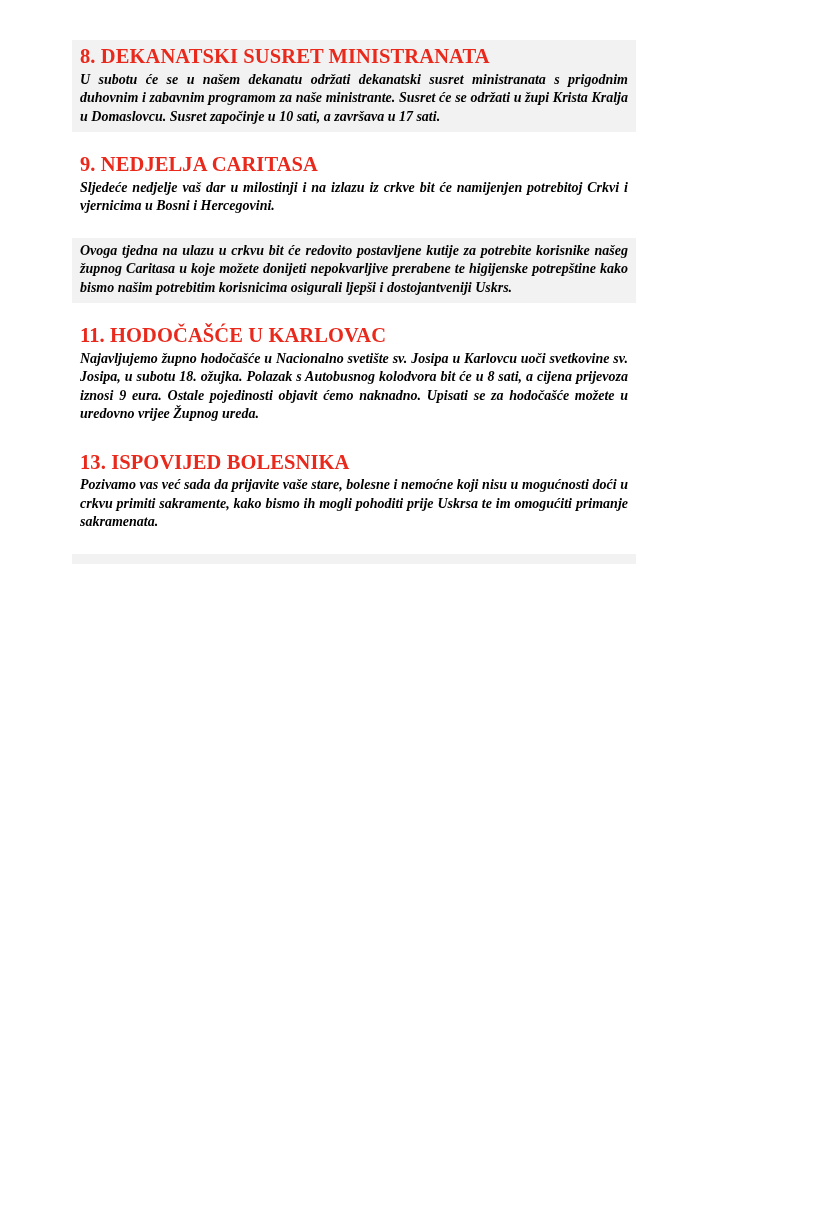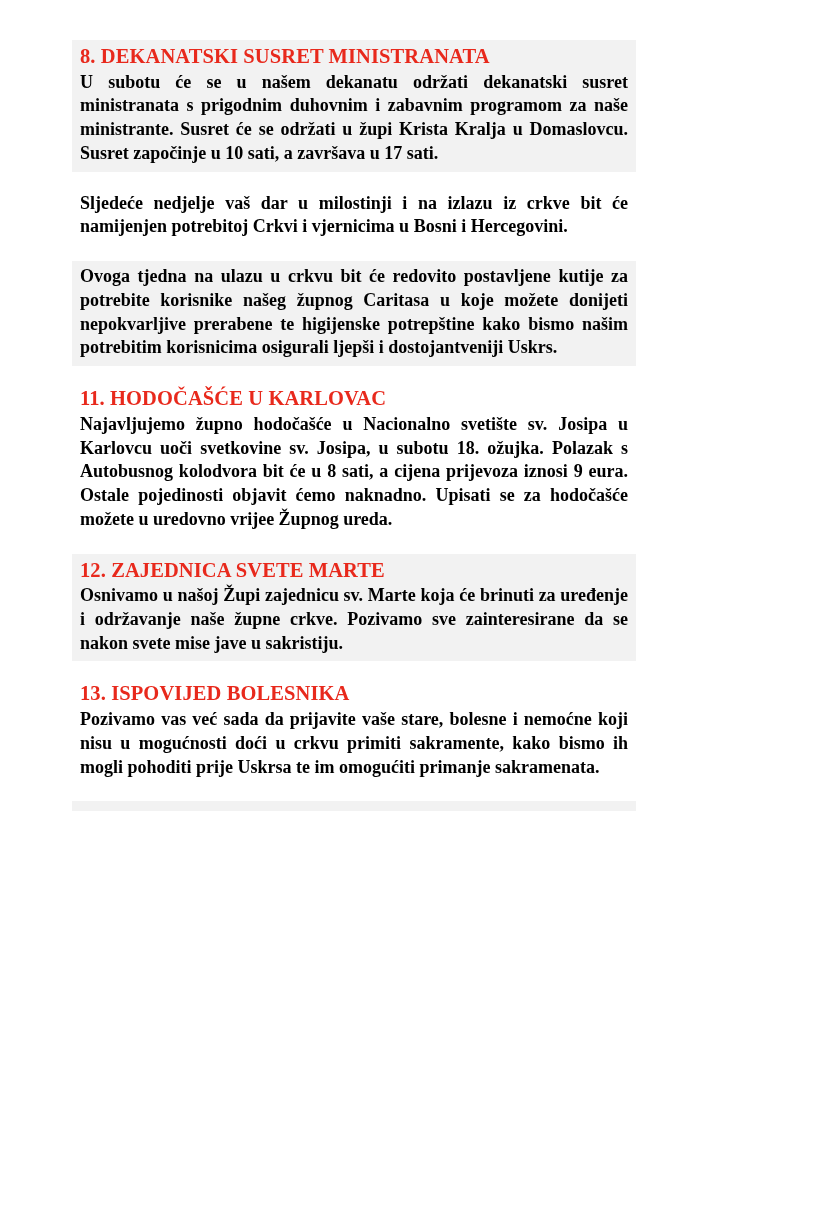--- a/index.html
+++ b/index.html
@@ -31,58 +31,56 @@
   .sec-title {
     color: #e8291c;
     font-weight: bold;
     font-size: 20.5px;
     letter-spacing: 0.1px;
     line-height: 1.25;
     margin: 0 0 1px 2px;
   }
   .sec-body {
     font-weight: bold;
-    font-size: 18px;
+    font-size: 14px;
     line-height: 1.32;
     text-align: justify;
     text-justify: inter-word;
     margin: 0 2px 0 2px;
     hyphens: none;
+    font-style: italic;
   }
   .sec-body:last-child {
     margin-bottom: 0;
   }
 </style>
 </head>
 <body>
 
 <div class="page">
 
   <div class="section">
     <p class="sec-title">8. DEKANATSKI SUSRET MINISTRANATA</p>
     <p class="sec-body">U subotu će se u našem dekanatu održati dekanatski susret ministranata s prigodnim duhovnim i zabavnim programom za naše ministrante. Susret će se održati u župi Krista Kralja u Domaslovcu. Susret započinje u 10 sati, a završava u 17 sati.</p>
   </div>
 
   <div class="section nohl">
+    <p class="sec-title">9. NEDJELJA CARITASA</p>
     <p class="sec-body">Sljedeće nedjelje vaš dar u milostinji i na izlazu iz crkve bit će namijenjen potrebitoj Crkvi i vjernicima u Bosni i Hercegovini.</p>
   </div>
 
   <div class="section">
     <p class="sec-body">Ovoga tjedna na ulazu u crkvu bit će redovito postavljene kutije za potrebite korisnike našeg župnog Caritasa u koje možete donijeti nepokvarljive prerabene te higijenske potrepštine kako bismo našim potrebitim korisnicima osigurali ljepši i dostojantveniji Uskrs.</p>
   </div>
 
   <div class="section nohl">
     <p class="sec-title">11. HODOČAŠĆE U KARLOVAC</p>
     <p class="sec-body">Najavljujemo župno hodočašće u Nacionalno svetište sv. Josipa u Karlovcu uoči svetkovine sv. Josipa, u subotu 18. ožujka. Polazak s Autobusnog kolodvora bit će u 8 sati, a cijena prijevoza iznosi 9 eura. Ostale pojedinosti objavit ćemo naknadno. Upisati se za hodočašće možete u uredovno vrijee Župnog ureda.</p>
   </div>
 
-  <div class="section">
-    <p class="sec-title">12. ZAJEDNICA SVETE MARTE</p>
-    <p class="sec-body">Osnivamo u našoj Župi zajednicu sv. Marte koja će brinuti za uređenje i održavanje naše župne crkve. Pozivamo sve zainteresirane da se nakon svete mise jave u sakristiju.</p>
-  </div>
 
   <div class="section nohl">
     <p class="sec-title">13. ISPOVIJED BOLESNIKA</p>
     <p class="sec-body">Pozivamo vas već sada da prijavite vaše stare, bolesne i nemoćne koji nisu u mogućnosti doći u crkvu primiti sakramente, kako bismo ih mogli pohoditi prije Uskrsa te im omogućiti primanje sakramenata.</p>
   </div>
 
   <div class="section">
   </div>
 
 </div>

